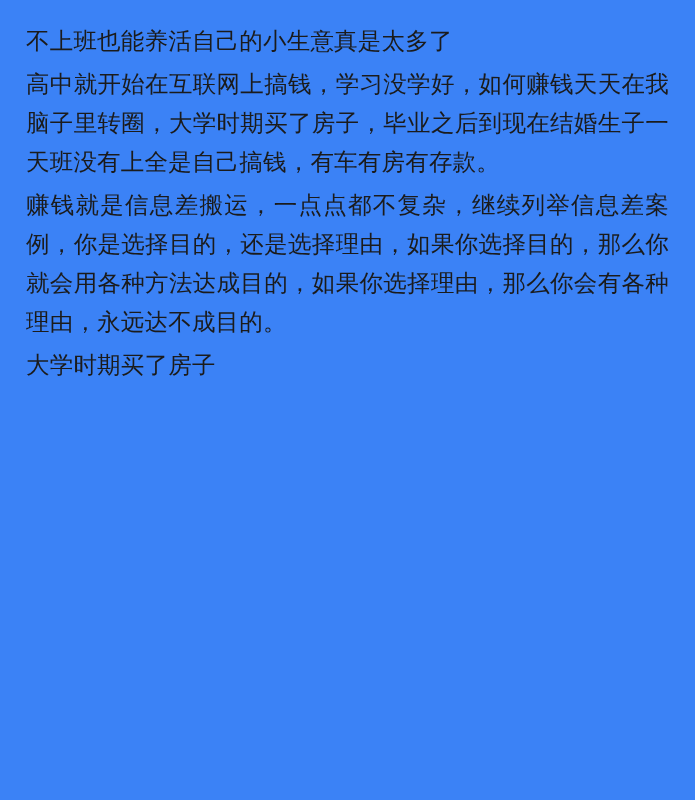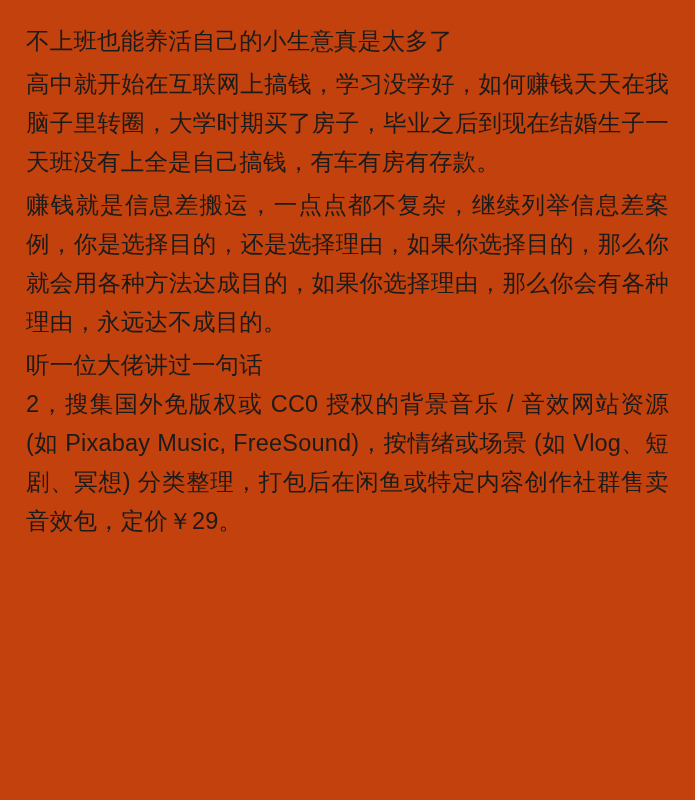--- a/index.html
+++ b/index.html
@@ -9,21 +9,21 @@
   body {
     width: 695px;
     height: 800px;
     background: #f7f7f7;
     font-family: "Liberation Sans", sans-serif;
     overflow: hidden;
   }
   #page {
     width: 695px;
     height: 800px;
-    background: #c2410c;
+    background: #3b82f6;
     box-sizing: border-box;
     padding: 22px 26px 0 26px;
   }
   .para {
     color: #1b1b1b;
     font-size: 23.5px;
     line-height: 39px;
     letter-spacing: 0.2px;
     text-align: justify;
     text-justify: inter-ideograph;
@@ -35,15 +35,14 @@
     margin-bottom: 0;
   }
 </style>
 </head>
 <body>
 
 <div id="page">
   <p class="para">不上班也能养活自己的小生意真是太多了</p>
   <p class="para">高中就开始在互联网上搞钱，学习没学好，如何赚钱天天在我脑子里转圈，大学时期买了房子，毕业之后到现在结婚生子一天班没有上全是自己搞钱，有车有房有存款。</p>
   <p class="para">赚钱就是信息差搬运，一点点都不复杂，继续列举信息差案例，你是选择目的，还是选择理由，如果你选择目的，那么你就会用各种方法达成目的，如果你选择理由，那么你会有各种理由，永远达不成目的。</p>
-  <p class="para tight">听一位大佬讲过一句话</p>
-  <p class="para">2，搜集国外免版权或 CC0 授权的背景音乐 / 音效网站资源 (如 Pixabay Music, FreeSound)，按情绪或场景 (如 Vlog、短剧、冥想) 分类整理，打包后在闲鱼或特定内容创作社群售卖音效包，定价￥29。</p>
+  <p class="para tight">大学时期买了房子</p>
 </div>
 
 </body></html>

